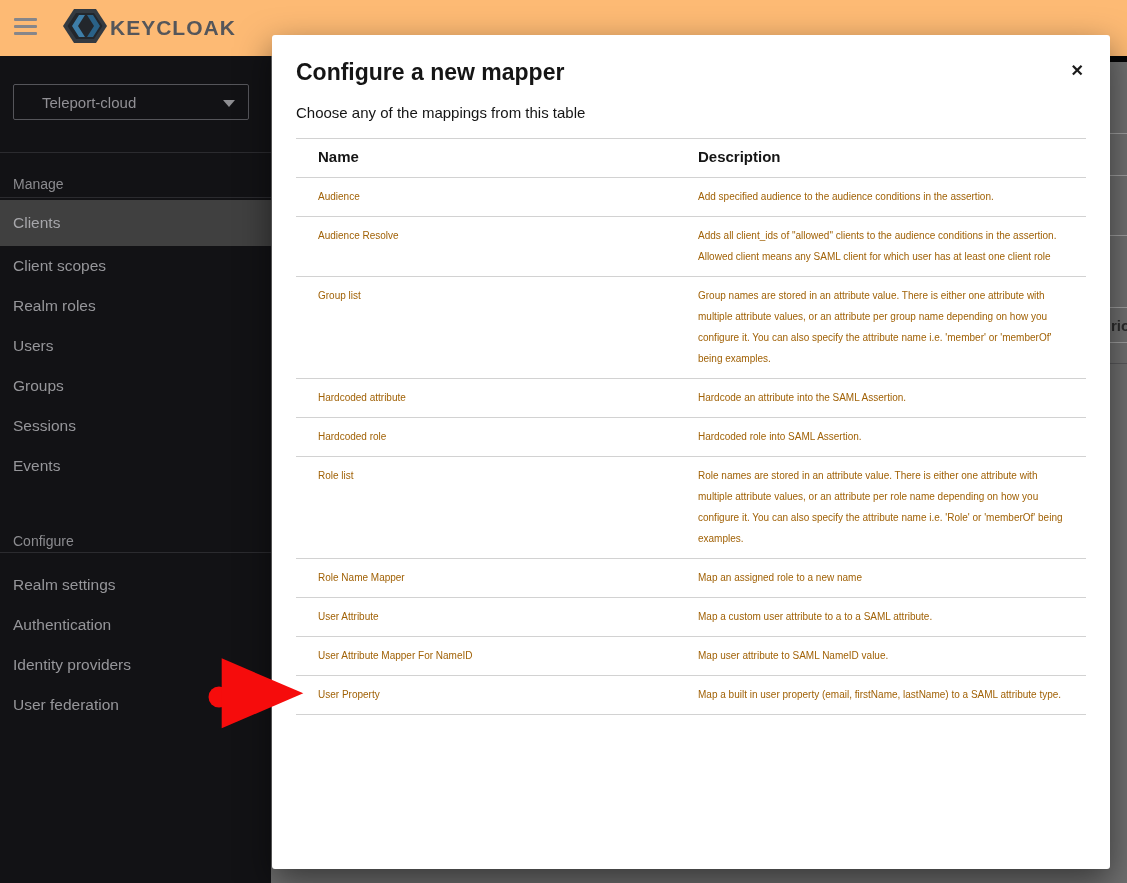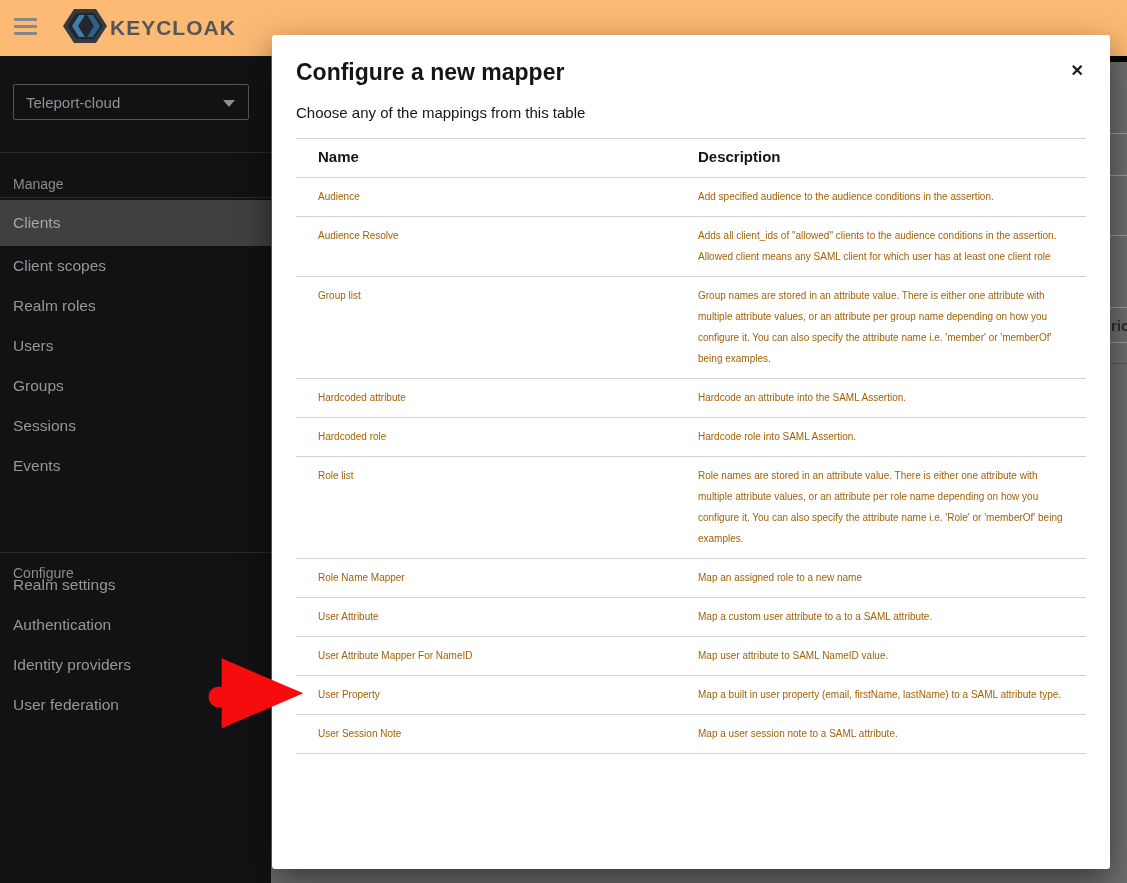--- a/index.html
+++ b/index.html
@@ -12,21 +12,21 @@
   .masthead { position:absolute; top:0; left:0; width:100%; height:56px; background:#fdba74; z-index:1; }
   .hamburger { position:absolute; left:14px; top:16px; width:24px; height:24px; background:none; border:none; cursor:pointer; }
   .hamburger span { display:block; width:23px; height:3px; background:#86868a; margin-bottom:4px; border-radius:1px; }
   .brand { position:absolute; left:62px; top:8px; display:flex; align-items:center; height:40px; }
   .brand-text { font-size:21px; font-weight:bold; color:#55565a; letter-spacing:1px; margin-left:2px; }
 
   
   .sidebar { position:absolute; top:56px; left:0; width:271px; height:827px; background:#121215; z-index:1; }
   .realm-select { position:absolute; top:28px; left:13px; width:236px; height:36px; background:transparent;
     border:1px solid #55555a; border-radius:2px; color:#919095; font-size:15px; text-align:left;
-    padding:0 12px; cursor:pointer; font-family:"Liberation Sans", sans-serif; }
+    padding:0 28px; cursor:pointer; font-family:"Liberation Sans", sans-serif; }
   .realm-caret { position:absolute; right:13px; top:15px; width:0; height:0;
     border-left:6px solid transparent; border-right:6px solid transparent; border-top:7px solid #8e8e92; }
   .side-divider { position:absolute; left:0; width:100%; height:1px; background:#2b2b2f; }
   .sec-label { position:absolute; left:13px; font-size:14px; color:#8b8b8f;margin-top:8px; }
   .nav-list { position:absolute; left:0; width:100%; list-style:none; }
   .nav-item { height:40px; display:flex; align-items:center; padding-left:13px; font-size:15.5px; color:#96969a; cursor:pointer; }
   .nav-item.active { height:46px; background:#404040; color:#a6a6aa; }
 
   
   .bg-strip { position:absolute; left:1110px; top:0; width:17px; height:883px; background:#6f6f6f; overflow:hidden; }
@@ -93,21 +93,21 @@
     <ul class="nav-list" style="top:144px">
       <li class="nav-item active">Clients</li>
       <li class="nav-item">Client scopes</li>
       <li class="nav-item">Realm roles</li>
       <li class="nav-item">Users</li>
       <li class="nav-item">Groups</li>
       <li class="nav-item">Sessions</li>
       <li class="nav-item">Events</li>
     </ul>
 
-    <div class="sec-label" style="top:501px">Configure</div>
+    <div class="sec-label" style="top:469px">Configure</div>
     <div class="side-divider" style="top:496px"></div>
 
     <ul class="nav-list" style="top:509px">
       <li class="nav-item">Realm settings</li>
       <li class="nav-item">Authentication</li>
       <li class="nav-item">Identity providers</li>
       <li class="nav-item">User federation</li>
     </ul>
   </nav>
 
@@ -148,21 +148,21 @@
         <tr>
           <td class="col-name">Group list</td>
           <td class="col-desc">Group names are stored in an attribute value. There is either one attribute with multiple attribute values, or an attribute per group name depending on how you configure it. You can also specify the attribute name i.e. 'member' or 'memberOf' being examples.</td>
         </tr>
         <tr>
           <td class="col-name">Hardcoded attribute</td>
           <td class="col-desc">Hardcode an attribute into the SAML Assertion.</td>
         </tr>
         <tr>
           <td class="col-name">Hardcoded role</td>
-          <td class="col-desc">Hardcode role into SAML Assertion.</td>
+          <td class="col-desc">Hardcoded role into SAML Assertion.</td>
         </tr>
         <tr>
           <td class="col-name">Role list</td>
           <td class="col-desc">Role names are stored in an attribute value. There is either one attribute with multiple attribute values, or an attribute per role name depending on how you configure it. You can also specify the attribute name i.e. 'Role' or 'memberOf' being examples.</td>
         </tr>
         <tr>
           <td class="col-name">Role Name Mapper</td>
           <td class="col-desc">Map an assigned role to a new name</td>
         </tr>
         <tr>
@@ -170,24 +170,20 @@
           <td class="col-desc">Map a custom user attribute to a to a SAML attribute.</td>
         </tr>
         <tr>
           <td class="col-name">User Attribute Mapper For NameID</td>
           <td class="col-desc">Map user attribute to SAML NameID value.</td>
         </tr>
         <tr>
           <td class="col-name">User Property</td>
           <td class="col-desc">Map a built in user property (email, firstName, lastName) to a SAML attribute type.</td>
         </tr>
-        <tr>
-          <td class="col-name">User Session Note</td>
-          <td class="col-desc">Map a user session note to a SAML attribute.</td>
-        </tr>
       </tbody>
     </table>
   </section>
 
   <svg class="arrow" width="112" height="92" viewBox="0 0 112 92">
     <circle cx="14" cy="49" r="10.5" fill="#f60c0c"></circle>
     <polygon points="16.7,10.3 98.3,45.3 16.7,80.3" fill="#f60c0c"></polygon>
   </svg>
 
 </div>

